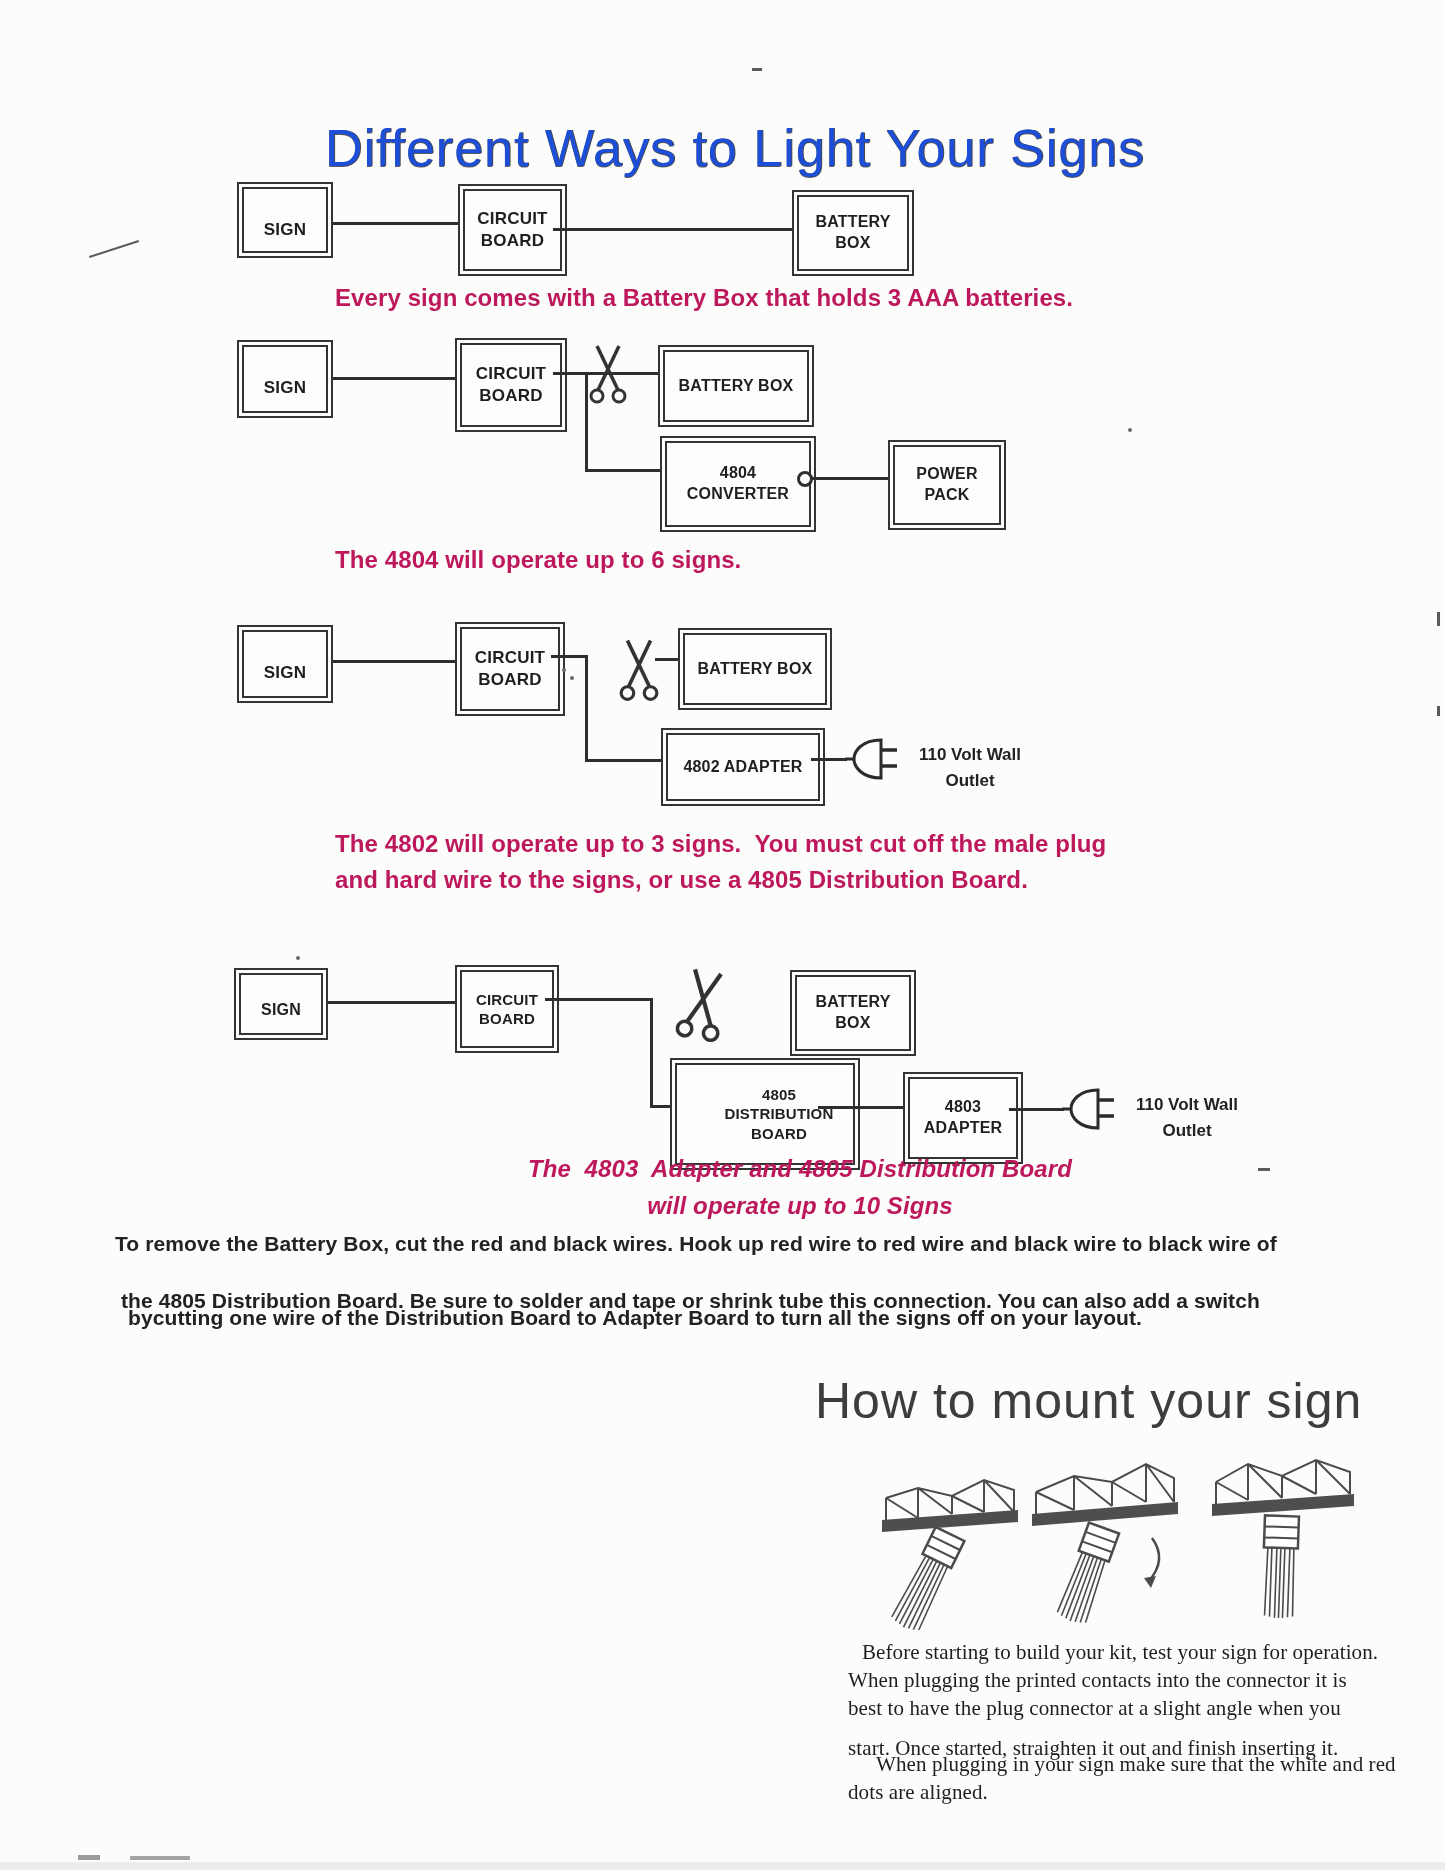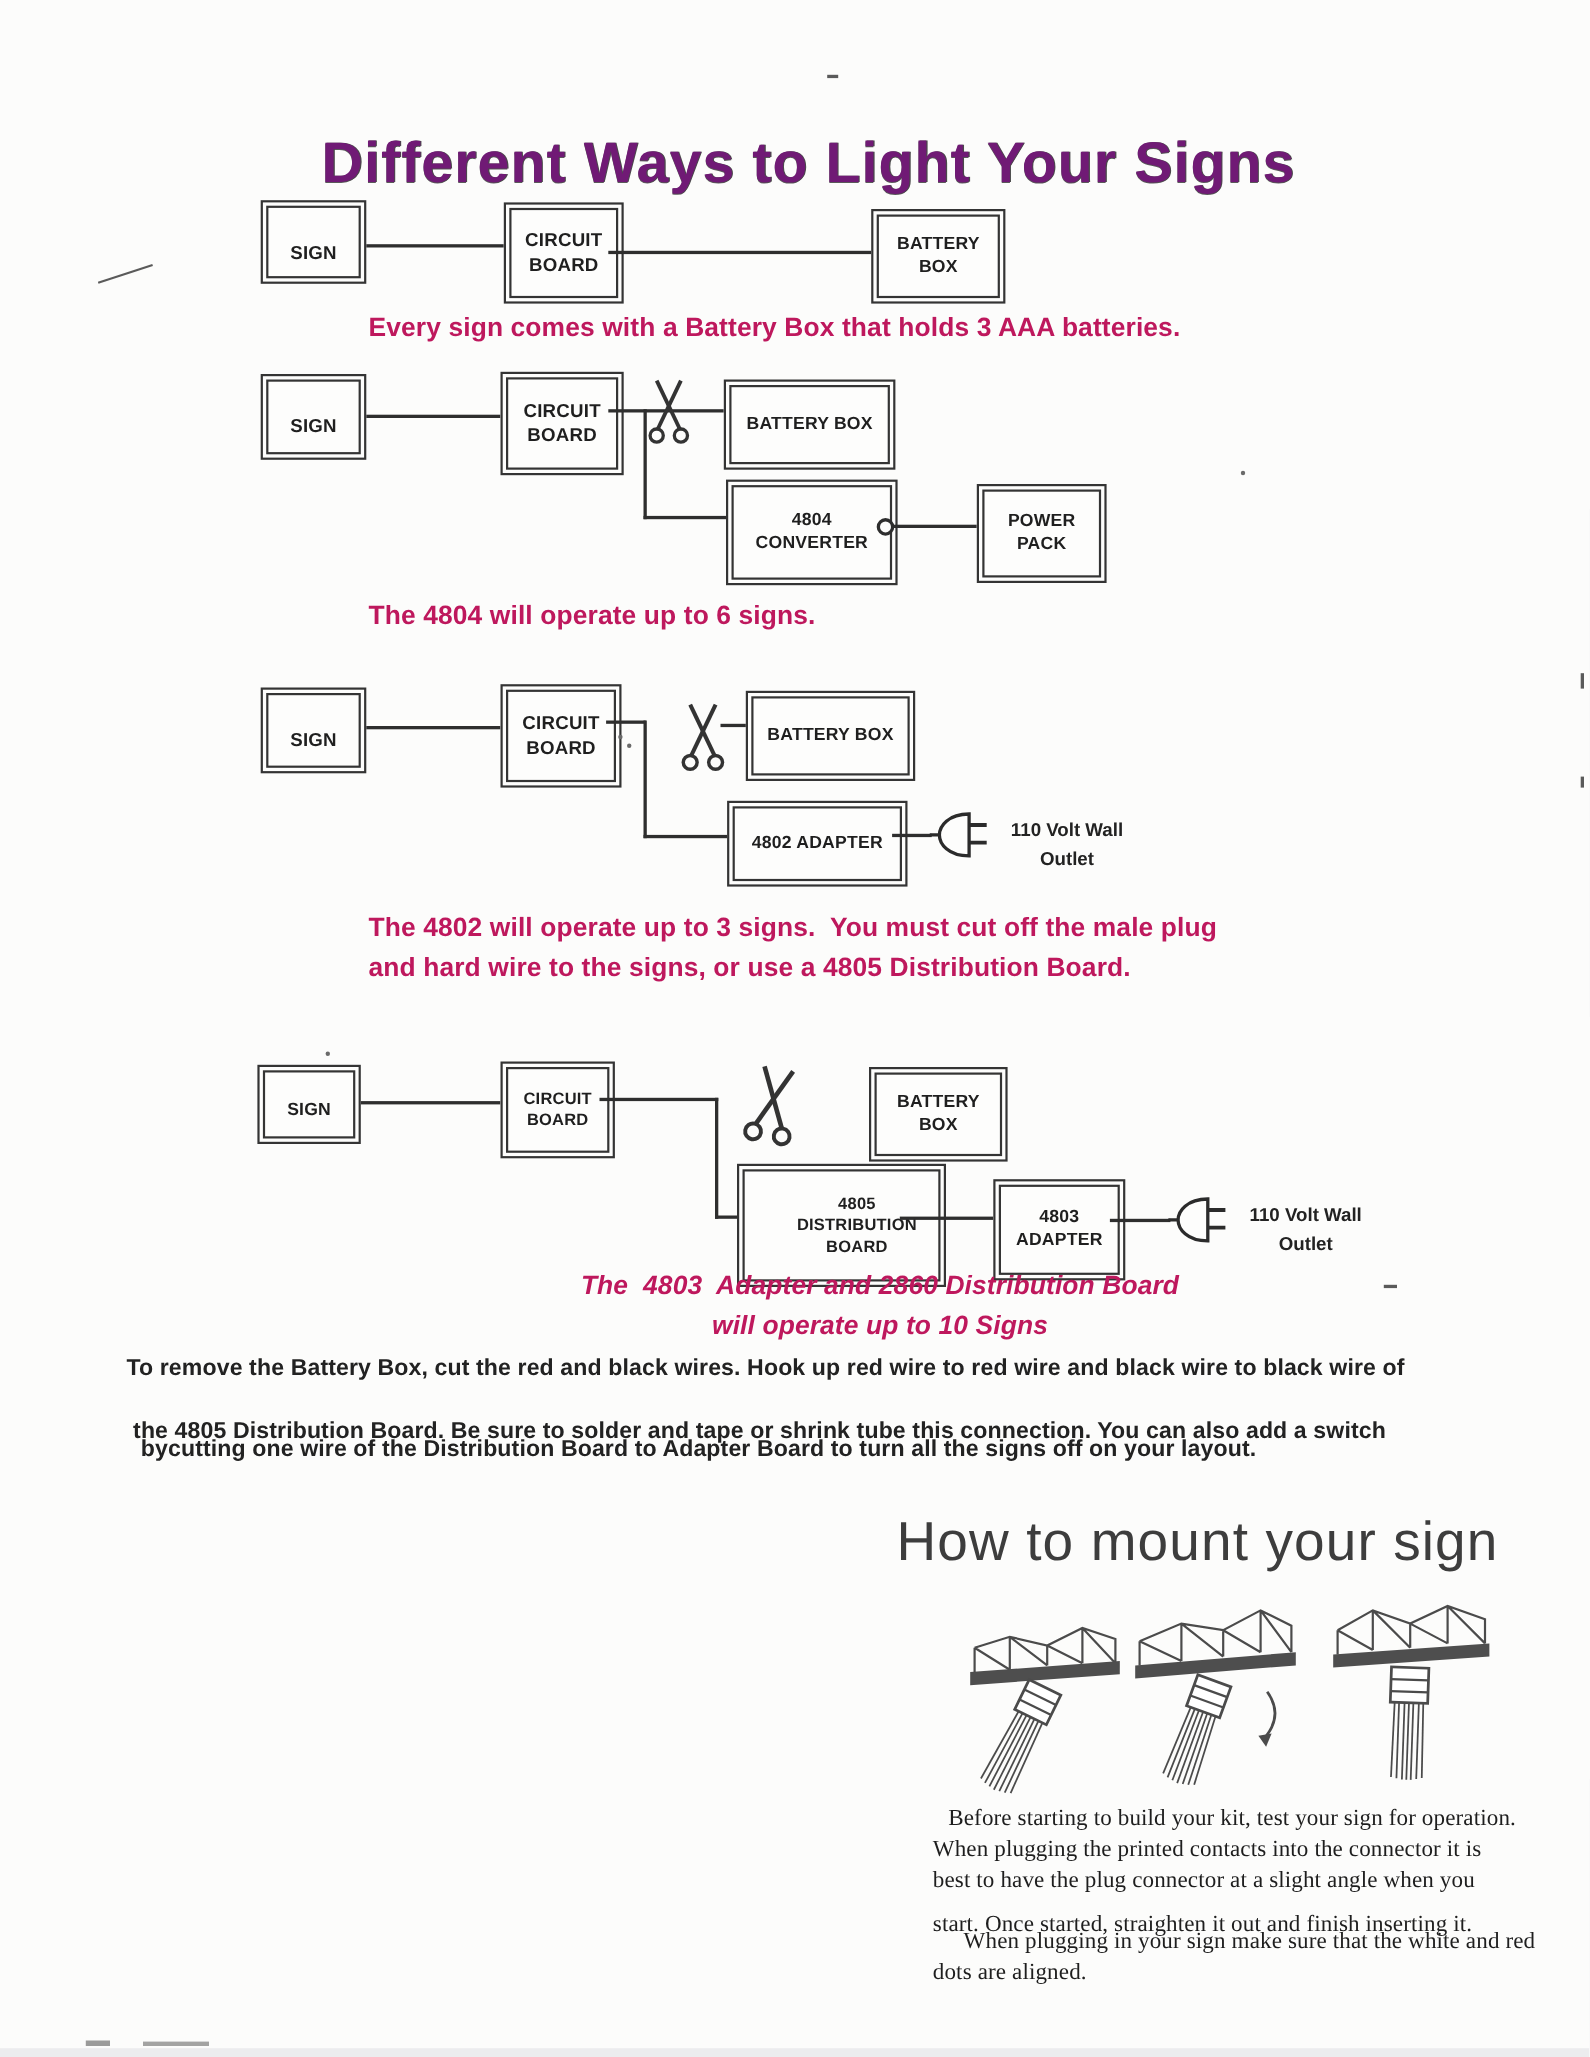--- a/index.html
+++ b/index.html
@@ -28,21 +28,21 @@
   .note-line{
     position:absolute;white-space:pre;
     font-weight:bold;color:#222;font-size:21px;letter-spacing:.1px;
   }
   .outlet-label{
     position:absolute;text-align:center;
     font-weight:bold;font-size:17px;color:#222;line-height:1.5;
   }
   .title{
     position:absolute;
-    font-size:52px;font-weight:bold;color:#701a75;
+    font-size:52px;font-weight:normal;color:#1d4ed8;
     letter-spacing:1px;text-align:center;
     text-shadow:1px 0 0 #4a4a4a, 0 1px 0 #5a5a5a;
   }
   .mount-title{
     position:absolute;
     font-size:50px;font-weight:normal;color:#3d3d3d;letter-spacing:1px;
   }
   .serif-line{
     position:absolute;white-space:pre;
     font-family:"Liberation Serif",serif;
@@ -203,21 +203,21 @@
       <line x1="36" y1="14" x2="52" y2="14" stroke="#2b2b2b" stroke-width="3.5"></line>
       <line x1="36" y1="30" x2="52" y2="30" stroke="#2b2b2b" stroke-width="3.5"></line>
       <line x1="0" y1="23" x2="9" y2="23" stroke="#2b2b2b" stroke-width="3"></line>
     </svg>
     <div class="outlet-label" style="left:1122px;top:1092px;width:130px;">
       <div>110 Volt Wall</div>
       <div>Outlet</div>
     </div>
   </div>
 
-  <div class="caption italic" style="left:480px;top:1155px;width:640px;font-size:24px;">The  4803  Adapter and 2860 Distribution Board</div>
+  <div class="caption italic" style="left:480px;top:1155px;width:640px;font-size:24px;">The  4803  Adapter and 4805 Distribution Board</div>
   <div class="caption italic" style="left:480px;top:1192px;width:640px;font-size:24px;">will operate up to 10 Signs</div>
 
   <div>
     <div class="note-line" style="left:115px;top:1232px;">To remove the Battery Box, cut the red and black wires. Hook up red wire to red wire and black wire to black wire of</div>
     <div class="note-line" style="left:121px;top:1269px;margin-top:20px;">the 4805 Distribution Board. Be sure to solder and tape or shrink tube this connection. You can also add a switch</div>
     <div class="note-line" style="left:128px;top:1306px;">bycutting one wire of the Distribution Board to Adapter Board to turn all the signs off on your layout.</div>
   </div>
 
   <div class="mount-title" style="left:815px;top:1372px;">How to mount your sign</div>
 

